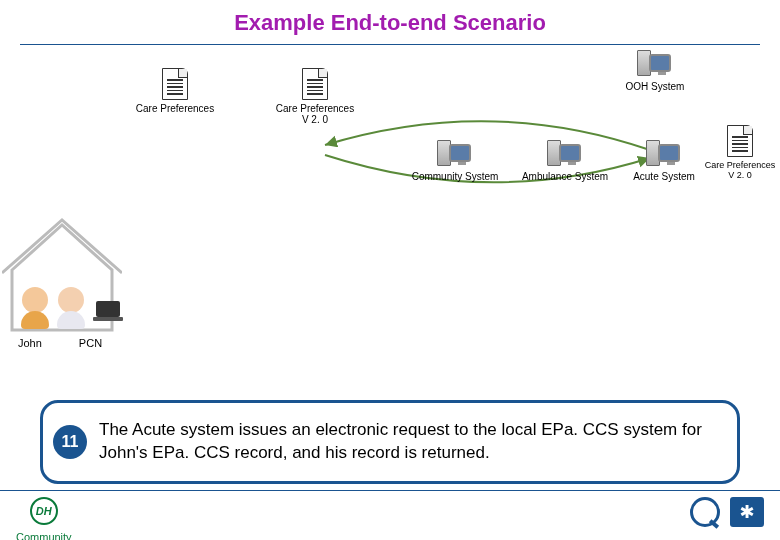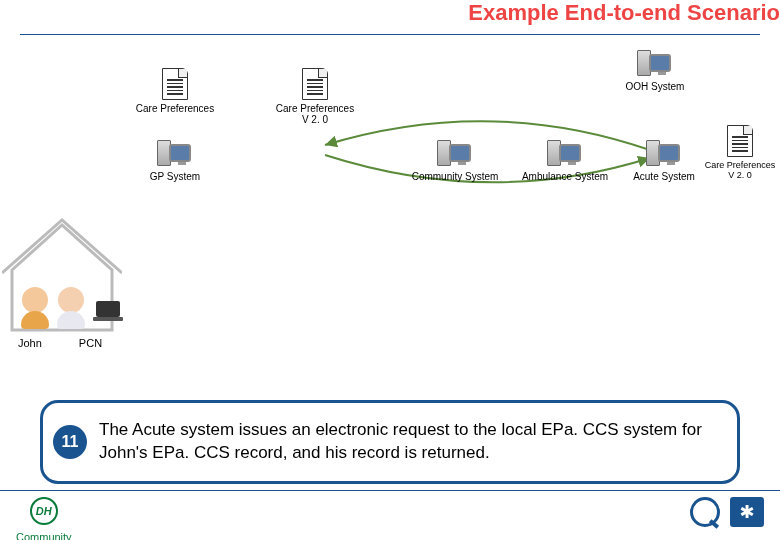--- a/index.html
+++ b/index.html
@@ -5,24 +5,25 @@
   * { box-sizing: border-box; margin: 0; padding: 0; }
   body {
     width: 780px;
     height: 540px;
     background: #fff;
     font-family: Arial, sans-serif;
     position: relative;
     overflow: hidden;
   }
   .title {
-    text-align: right;
-    color: #ef4444;
+    text-align: center;
+    color: #a21caf;
     font-size: 22px;
     font-weight: bold;
+    padding-top: 10px;
   }
   .divider {
     height: 1px;
     background: #1a5490;
     margin: 8px 20px 0 20px;
   }
   .diagram {
     position: absolute;
     top: 50px;
     left: 0;
@@ -254,27 +255,20 @@
           <span></span>
           <span></span>
           <span></span>
           <span></span>
         </div>
     </div>
     <div class="node-label">Care Preferences
 V 2. 0</div>
   </div>
 
-  <div class="node" style="left:140px; top:90px; width:70px;">
-    <div class="computer-icon">
-        <div class="tower"></div>
-        <div class="monitor"></div>
-      </div>
-    <div class="node-label">GP System</div>
-  </div>
 
 
   <div class="node" style="left:405px; top:90px; width:100px;">
     <div class="computer-icon">
         <div class="tower"></div>
         <div class="monitor"></div>
       </div>
     <div class="node-label">Community System</div>
   </div>
 

